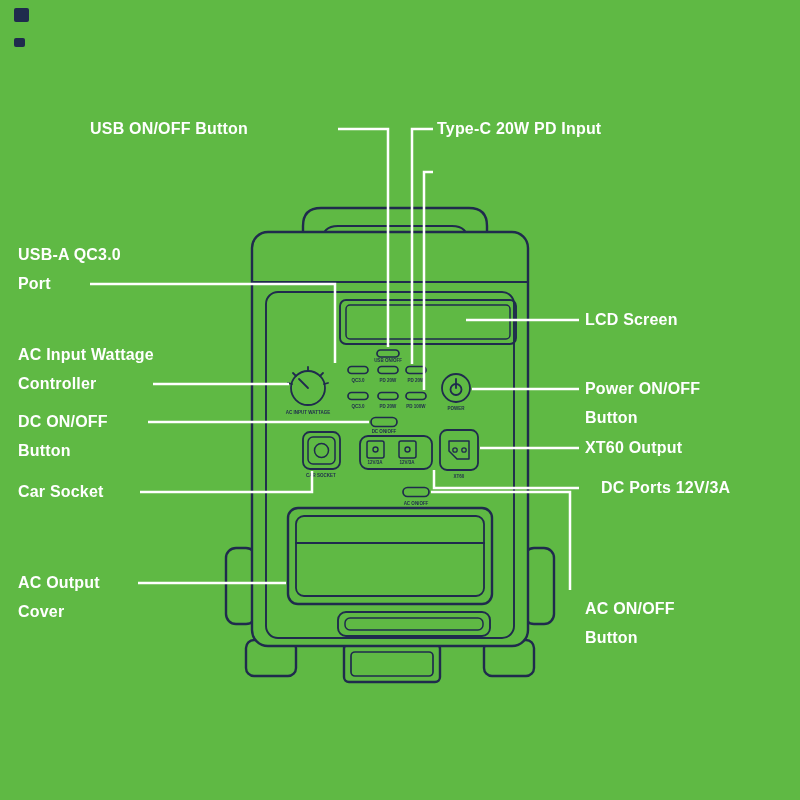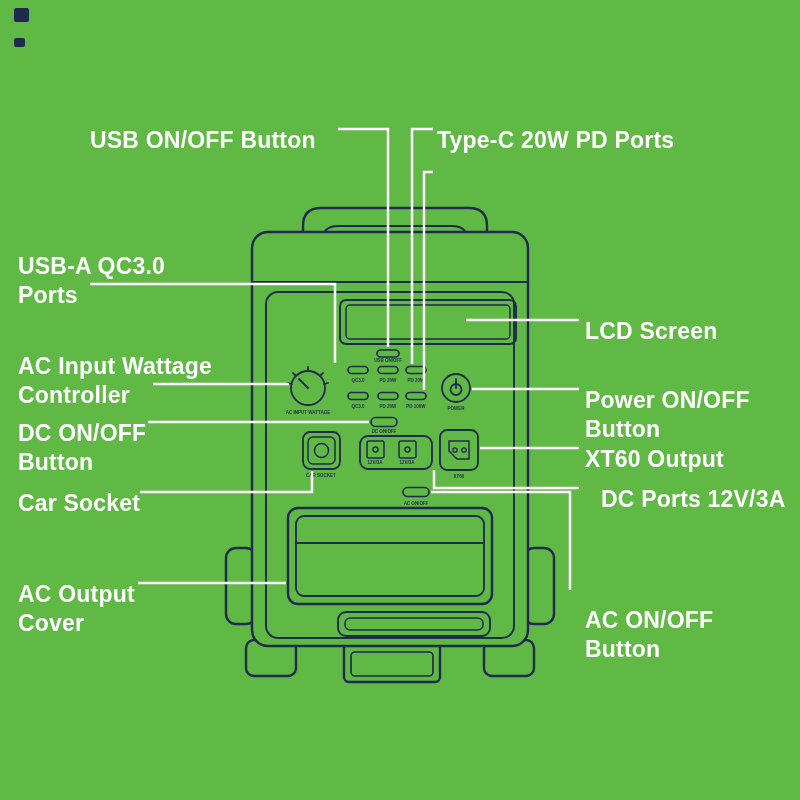--- a/index.html
+++ b/index.html
@@ -8,25 +8,24 @@
     background:#5FB944;
     font-family:"Liberation Sans",sans-serif;
     overflow:hidden;
   }
   .stage{position:relative;width:800px;height:800px;}
   svg.art{position:absolute;left:0;top:0;width:800px;height:800px;}
   .callout{
     position:absolute;
     color:#FFFFFF;
     font-weight:700;
-    font-size:23px;
+    font-size:16px;
     line-height:29px;
     letter-spacing:.2px;
     white-space:pre-line;
-    margin-top:12px;
   }
 </style>
 </head>
 <body>
 
 <div class="stage">
 
   <svg class="art" viewBox="0 0 800 800">
 
     <g fill="#1F2B4D" stroke="none">
@@ -169,23 +168,23 @@
       <polyline points="138,583 286,583"></polyline>
       <polyline points="579,320 466,320"></polyline>
       <polyline points="579,389 472,389"></polyline>
       <polyline points="579,448 480,448"></polyline>
       <polyline points="579,488 434,488 434,470"></polyline>
       <polyline points="570,590 570,492 431,492"></polyline>
     </g>
   </svg>
 
   <div class="callout" style="left:90px;top:114px">USB ON/OFF Button</div>
-  <div class="callout" style="left:437px;top:114px">Type-C 20W PD Ports</div>
+  <div class="callout" style="left:437px;top:114px">Type-C 20W PD Input</div>
   <div class="callout" style="left:18px;top:240px">USB-A QC3.0
-Ports</div>
+Port</div>
   <div class="callout" style="left:18px;top:340px">AC Input Wattage
 Controller</div>
   <div class="callout" style="left:18px;top:407px">DC ON/OFF
 Button</div>
   <div class="callout" style="left:18px;top:477px">Car Socket</div>
   <div class="callout" style="left:585px;top:305px">LCD Screen</div>
   <div class="callout" style="left:18px;top:568px">AC Output
 Cover</div>
   <div class="callout" style="left:585px;top:374px">Power ON/OFF
 Button</div>

